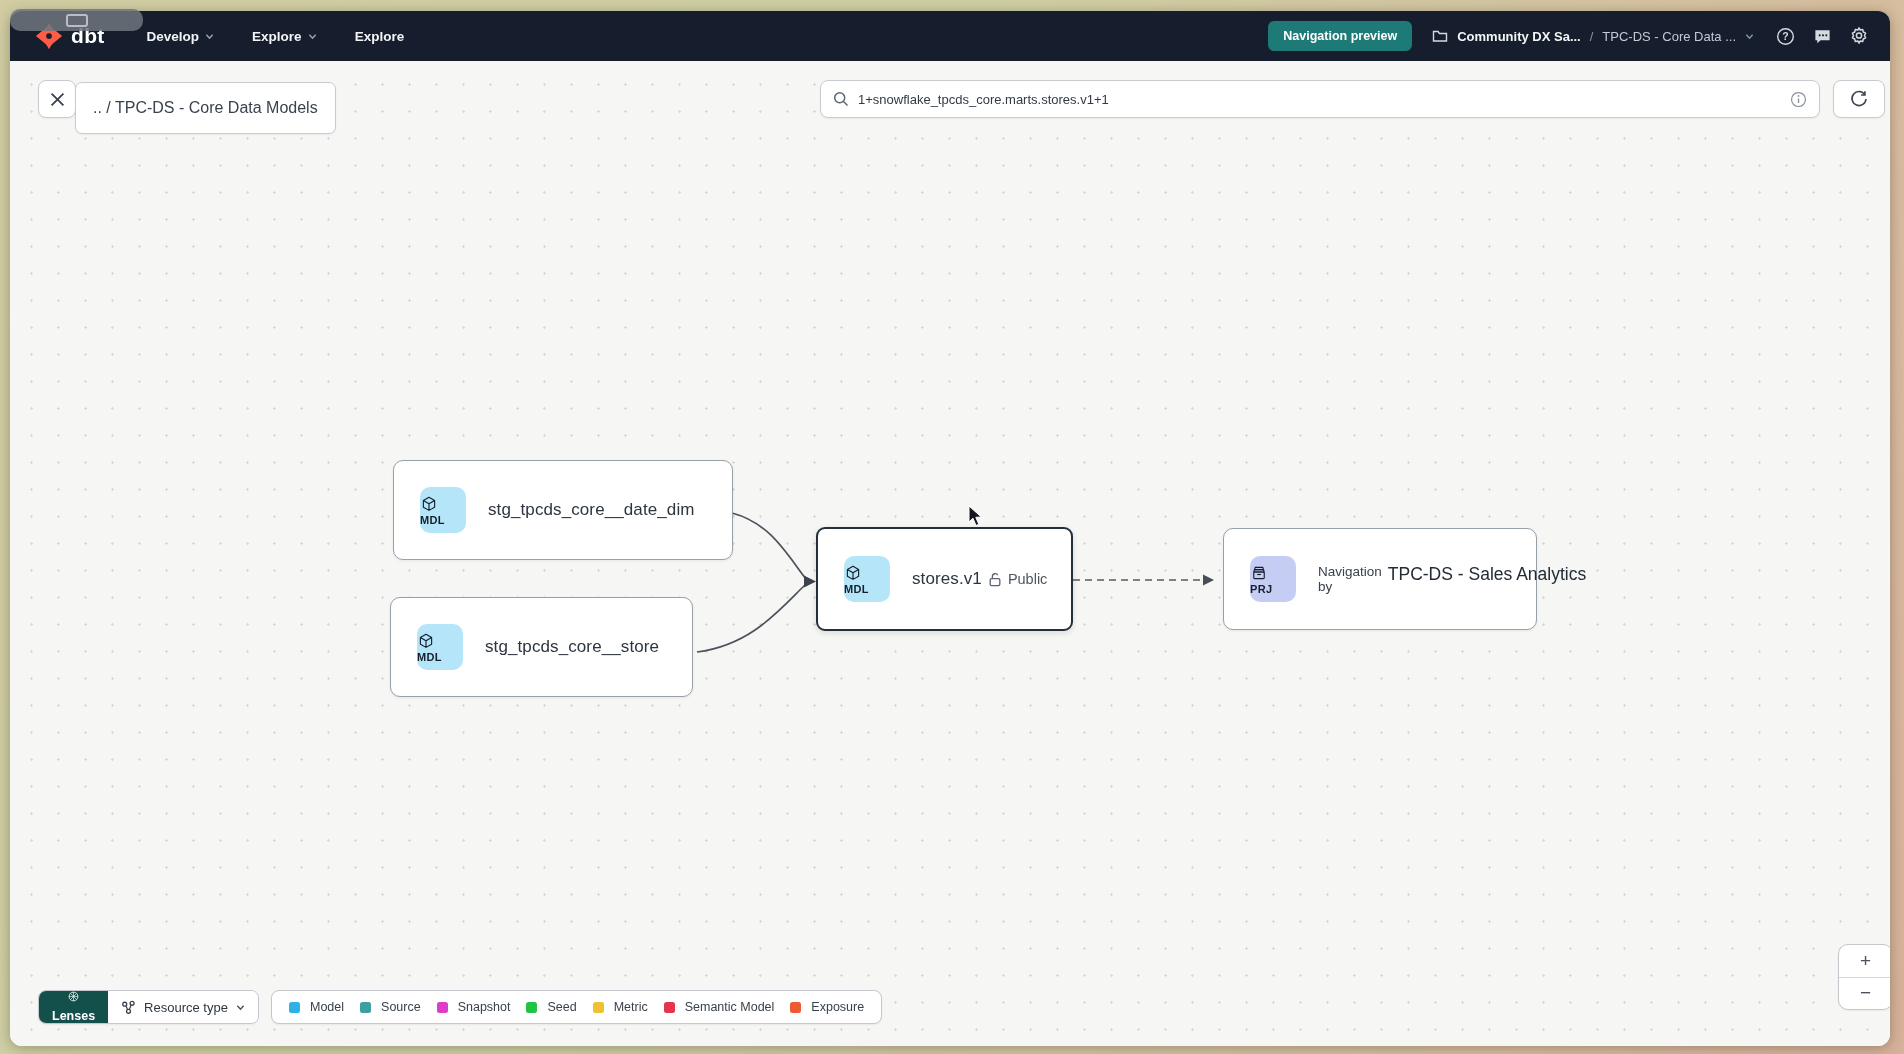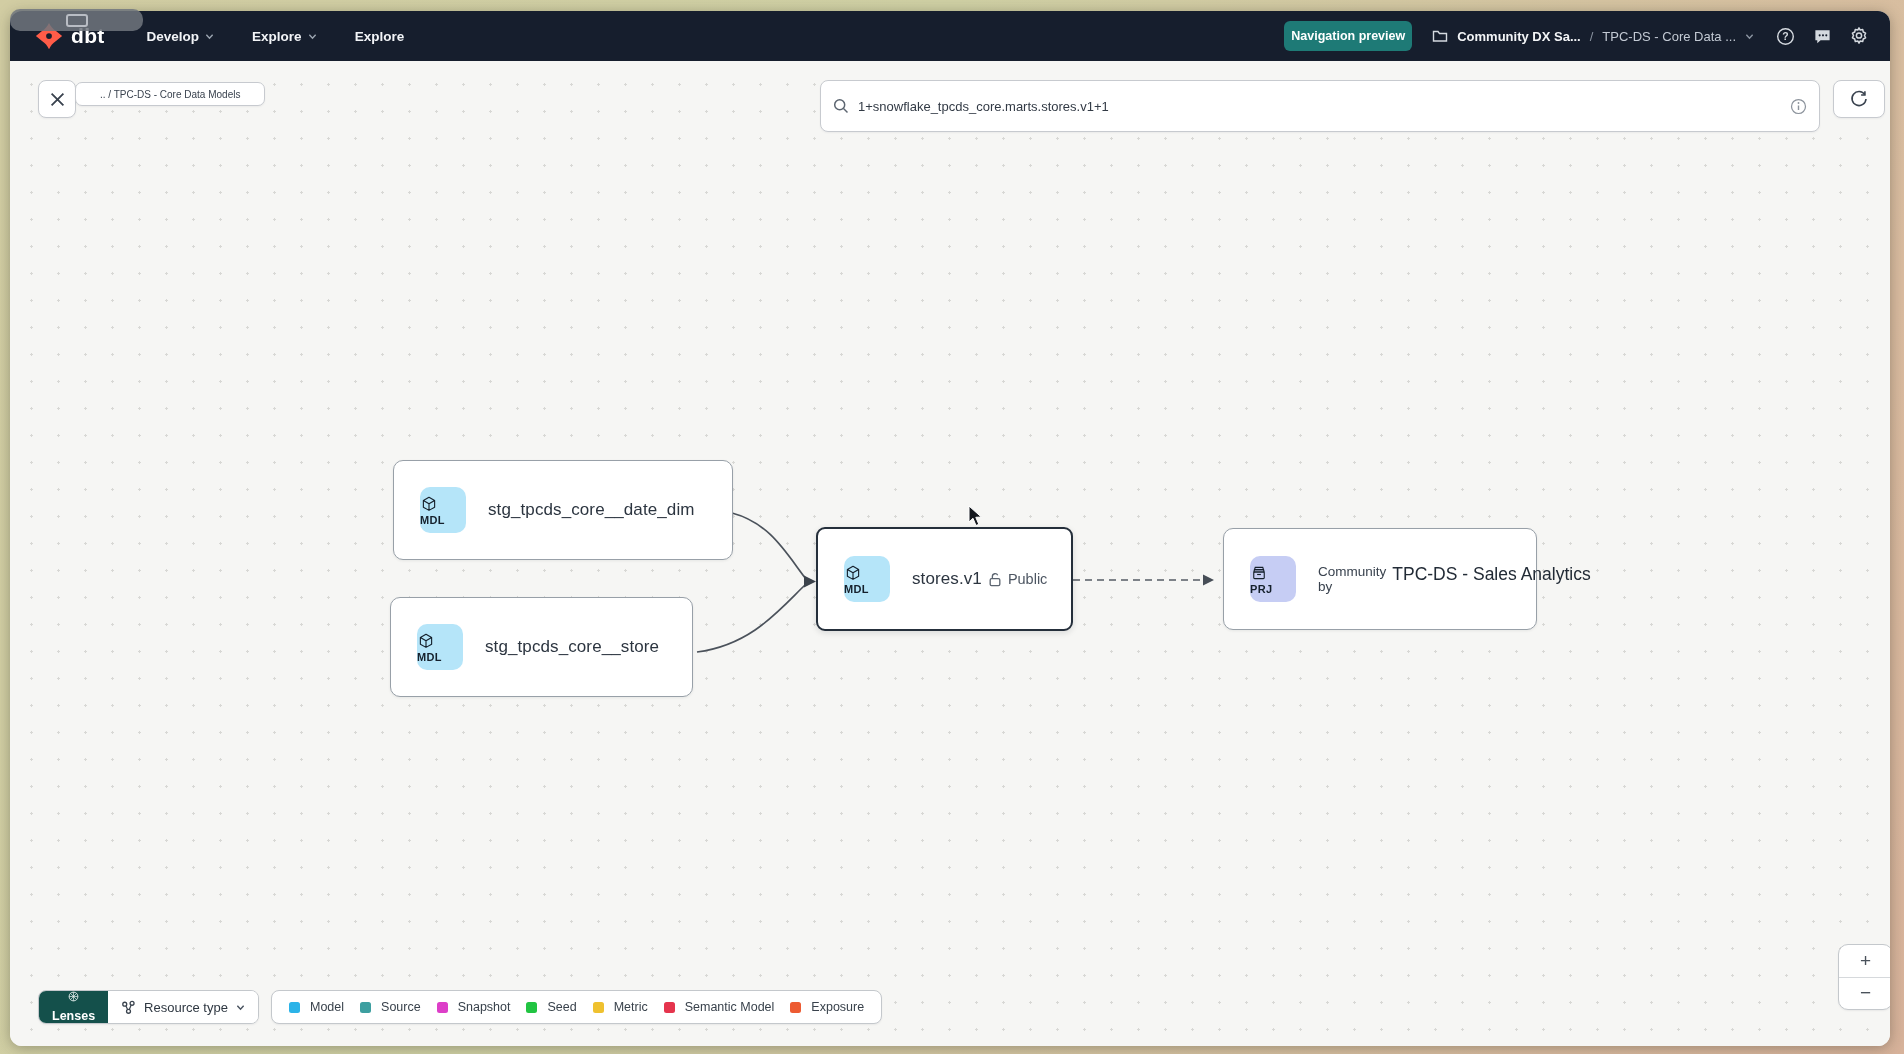--- a/index.html
+++ b/index.html
@@ -22,21 +22,21 @@
   }
   .brand { display:flex; align-items:center; gap:7px; }
   .brand-mark { width:30px; height:30px; display:block; }
   .brand-name { font-size:21px; font-weight:bold; letter-spacing:.3px; }
   .menus { display:flex; align-items:center; gap:38px; margin-left:42px; }
   .menu-item { display:flex; align-items:center; gap:6px; font-size:13.5px; font-weight:bold; color:#f2f4f7; cursor:pointer; }
   .chev { width:9px; height:9px; display:inline-block; }
   .topbar-right { margin-left:auto; display:flex; align-items:center; gap:20px; }
   .nav-preview {
     background:#1e7a76; color:#fff; font-size:12.5px; font-weight:bold;
-    padding:8px 7px; border-radius:6px; white-space:nowrap;
+    padding:8px 15px; border-radius:6px; white-space:nowrap;
   }
   .tb-breadcrumb { display:flex; align-items:center; gap:9px; white-space:nowrap; }
   .tb-project { font-size:13px; font-weight:bold; color:#f3f5f7; }
   .tb-sep { color:#8a93a0; font-size:13px; }
   .tb-env { font-size:13px; color:#c3cad4; }
   .tb-icons { display:flex; align-items:center; gap:15px; }
   .tb-iconbtn { width:22px; height:22px; display:flex; align-items:center; justify-content:center; cursor:pointer; }
   
   .artifact {
     position:absolute; left:10px; top:9px; width:133px; height:22px;
@@ -54,27 +54,27 @@
   .edges { position:absolute; left:0; top:0; width:100%; height:100%; pointer-events:none; }
   
   .btn-square {
     position:absolute; background:#fff; border:1px solid #c7cacf; border-radius:8px;
     display:flex; align-items:center; justify-content:center; cursor:pointer;
     box-shadow:0 1px 2px rgba(20,25,35,.05);
   }
   .close-btn { left:28px; top:19px; width:38px; height:38px; }
   .refresh-btn { left:1823px; top:19px; width:52px; height:38px; }
   .crumb-chip {
-    position:absolute; left:65px; top:21px; height:24px; padding:0 24px;
+    position:absolute; left:65px; top:21px; height:52px; padding:0 17px;
     background:#fff; border:1px solid #c7cacf; border-radius:7px;
-    display:flex; align-items:center; font-size:10px; color:#39424e; cursor:pointer;
+    display:flex; align-items:center; font-size:16px; color:#39424e; cursor:pointer;
     box-shadow:0 1px 2px rgba(20,25,35,.05); white-space:nowrap;
   }
   .searchbar {
-    position:absolute; left:810px; top:19px; width:1000px; height:52px;
+    position:absolute; left:810px; top:19px; width:1000px; height:38px;
     background:#fff; border:1px solid #c7cacf; border-radius:8px;
     display:flex; align-items:center; padding:0 12px 0 12px;
     box-shadow:0 1px 2px rgba(20,25,35,.05);
   }
   .searchbar input {
     flex:1; border:none; outline:none; font-family:"Liberation Sans",sans-serif;
     font-size:13px; color:#323a45; margin-left:9px; background:transparent;
   }
   
   .node {
@@ -277,21 +277,21 @@
       <div class="res-badge prj">
         <svg width="18" height="18" viewBox="0 0 24 24">
             <path d="M7 4.5 h10 l1 3 h-12 Z" fill="none" stroke="#15202c" stroke-width="1.5"></path>
             <path d="M6 7.5 h12 l.8 3.2 H5.2 Z" fill="none" stroke="#15202c" stroke-width="1.5"></path>
             <rect x="5" y="10.7" width="14" height="8.8" rx="1.2" fill="none" stroke="#15202c" stroke-width="1.5"></rect>
             <line x1="9.5" y1="14" x2="14.5" y2="14" stroke="#15202c" stroke-width="1.5"></line>
           </svg>
         <span class="code">PRJ</span>
       </div>
       <div class="node-col">
-        <span class="ref-title">Community by</span>
+        <span class="ref-title">Navigation by</span>
         <span class="ref-label">TPC-DS - Sales Analytics</span>
       </div>
     </div>
 
     <svg class="cursor" viewBox="0 0 17 22">
       <path d="M1 1 L1 17 L5 13.3 L8 20.5 L10.8 19.3 L7.8 12.3 L13.3 12 Z" fill="#14181e" stroke="#fff" stroke-width="1"></path>
     </svg>
 
     <div class="lenses-group">
       <div class="lenses-btn">

